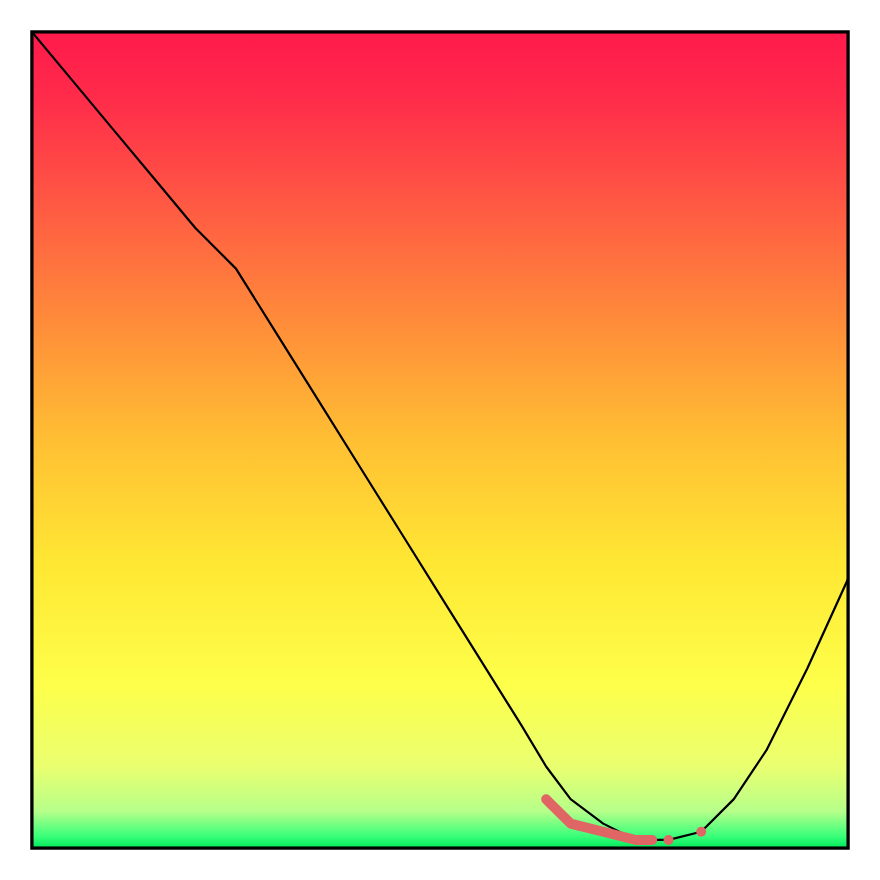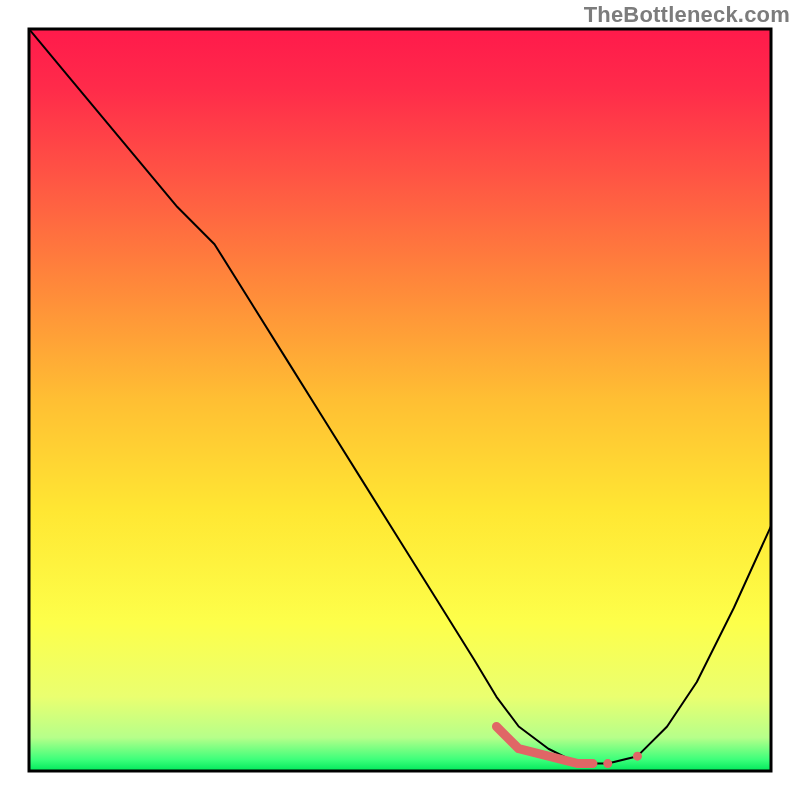--- a/index.html
+++ b/index.html
@@ -27,21 +27,20 @@
     z-index: 10;
   }
   svg {
     display: block;
   }
 </style>
 </head>
 <body>
 
 <div class="wrap">
-  <div class="watermark">TheBottleneck.com</div>
 
   <svg id="chart-svg" width="800" height="800" viewBox="0 0 800 800">
     <defs>
       <linearGradient id="bg-grad" x1="0" y1="0" x2="0" y2="1">
           <stop offset="0%" stop-color="#ff1a4b"></stop>
           <stop offset="8%" stop-color="#ff2b4a"></stop>
           <stop offset="20%" stop-color="#ff5544"></stop>
           <stop offset="35%" stop-color="#ff8a3a"></stop>
           <stop offset="50%" stop-color="#ffbf33"></stop>
           <stop offset="65%" stop-color="#ffe733"></stop>

